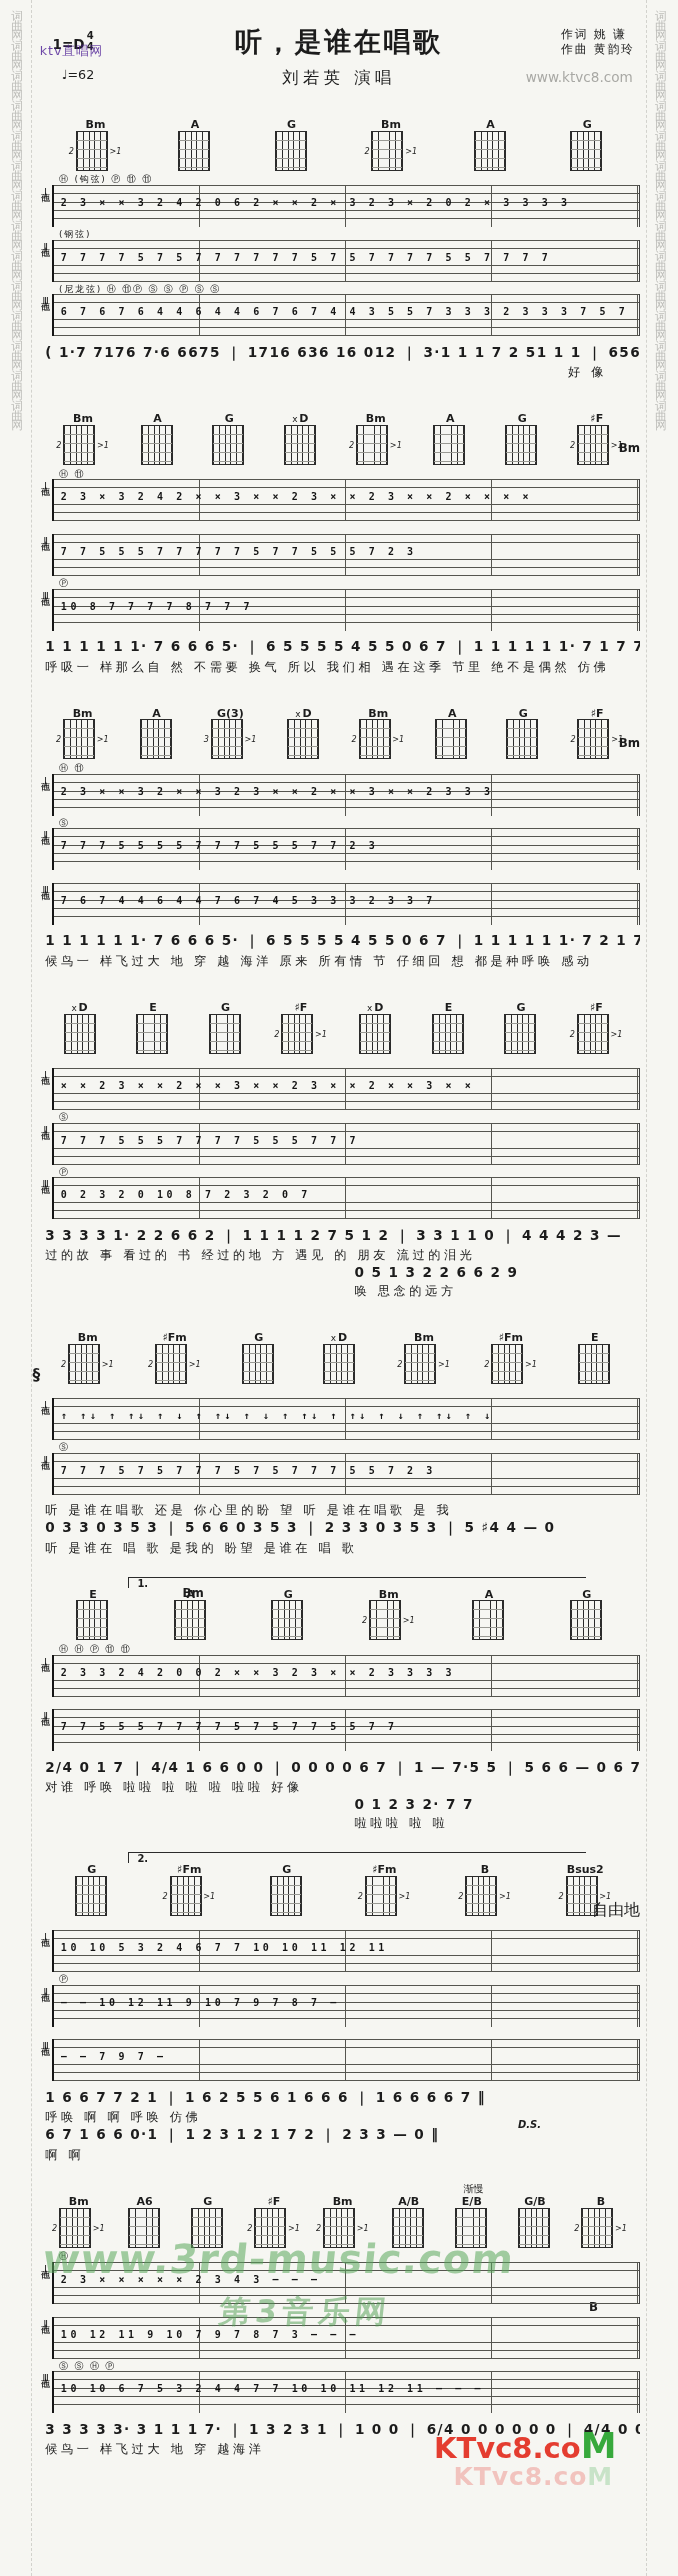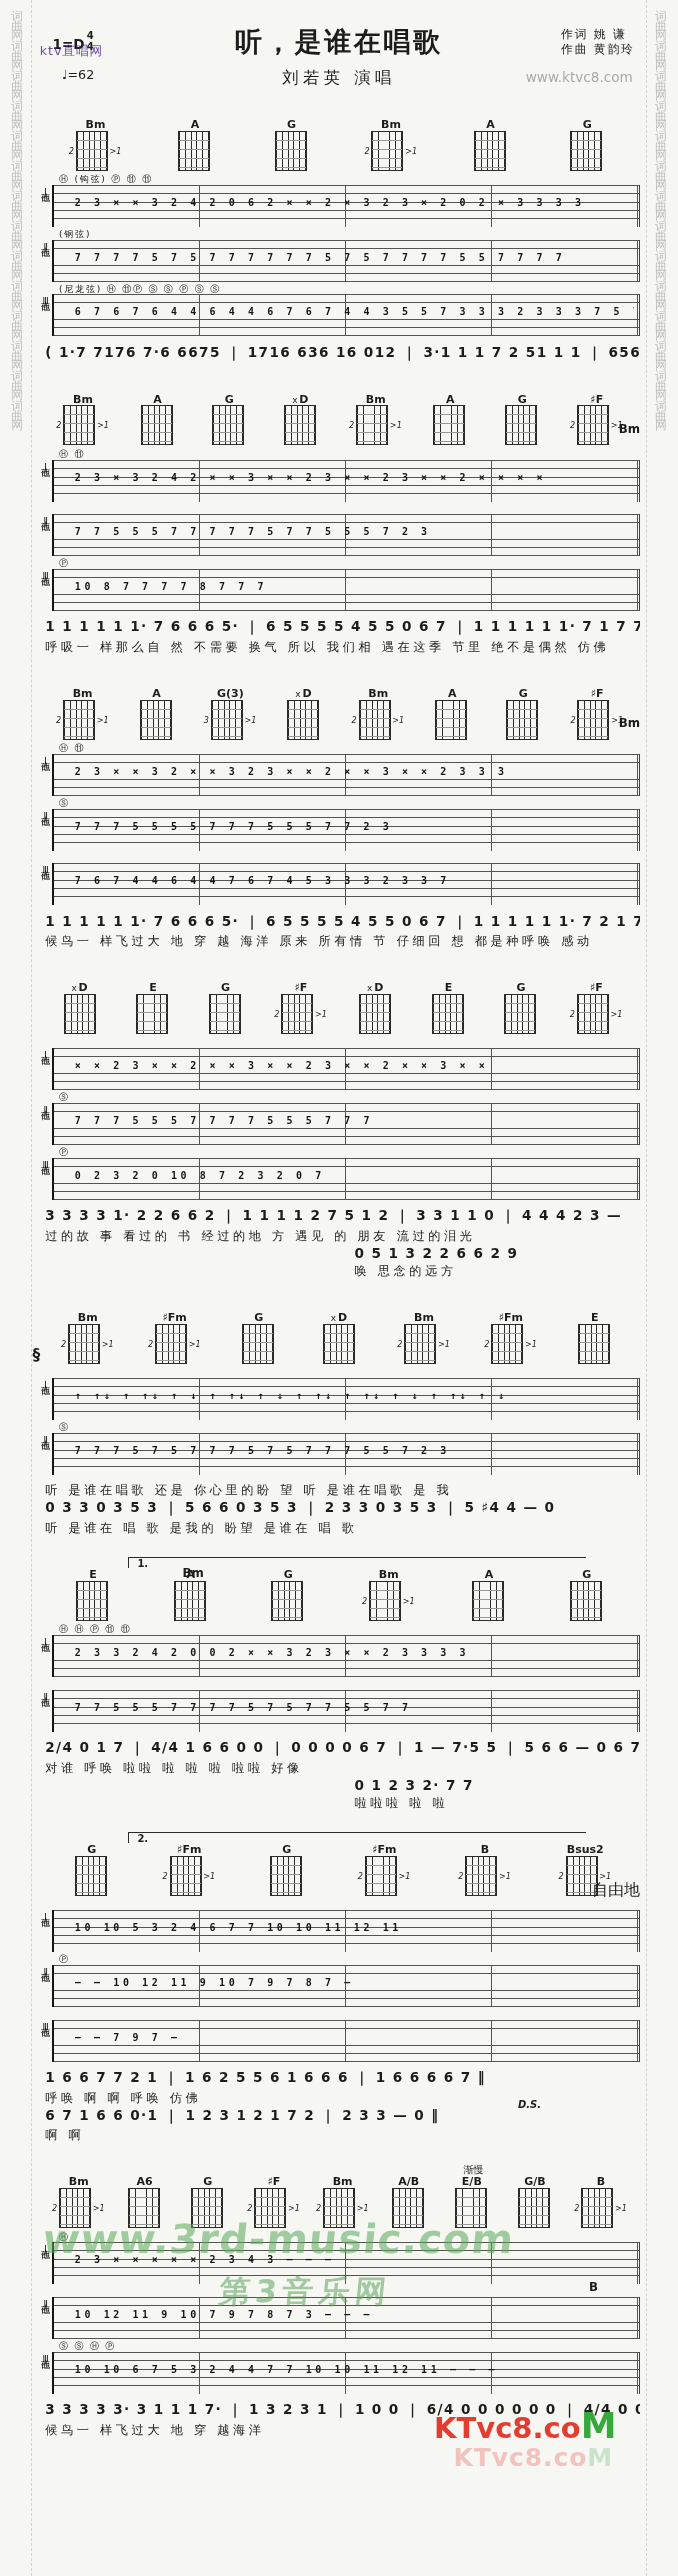--- a/index.html
+++ b/index.html
@@ -50,21 +50,21 @@
   .staff{display:flex;margin:12.7px 0 5.4px 0;}
   .staff-label{width:13.6px;writing-mode:vertical-rl;text-orientation:upright;font-size:9px;
                line-height:13.6px;letter-spacing:0.9px;color:#111;}
   .staff-lines{position:relative;flex:1;height:42px;border-left:2.7px solid #161616;border-right:0.9px solid #444;
          background:
            repeating-linear-gradient(to right,transparent 0 145px,#55554f 145px 146px),
            repeating-linear-gradient(to bottom,#55554f 0 0.9px,transparent 0.9px 8.3px);}
   .staff-note{position:absolute;top:-11.8px;left:5.4px;font-size:9px;color:#222;letter-spacing:1.8px;white-space:nowrap;}
   .staff-note:empty{display:none;}
   .staff-tab{position:absolute;top:11.8px;left:7.2px;right:5.4px;font-family:"DejaVu Sans Mono",monospace;
-             font-size:10px;font-weight:bold;letter-spacing:3.6px;white-space:nowrap;overflow:hidden;color:#141414;margin-left:14px;}
+             font-size:10px;font-weight:bold;letter-spacing:3.6px;white-space:nowrap;overflow:hidden;color:#141414;}
 
   
   .vocal{margin:7.2px 0 0 7.2px;}
   .v-num{font-size:13.6px;font-weight:bold;letter-spacing:1.4px;white-space:nowrap;overflow:hidden;}
   .v-lyr{font-size:12.2px;letter-spacing:3.6px;margin-top:2.7px;white-space:nowrap;overflow:hidden;}
   .v-num:empty,.v-lyr:empty{display:none;}
   .v-sub{margin-left:52%;}
   .align-right{text-align:right;padding-right:33px;}
   .ds{position:absolute;right:99px;bottom:34px;font-size:10px;font-weight:bold;font-style:italic;}
 
@@ -204,20 +204,21 @@
           <div class="staff">
             <span class="staff-label">吉他Ⅲ</span>
             <div class="staff-lines">
               <span class="staff-note">(尼龙弦)  Ⓗ  ⑪Ⓟ  Ⓢ  Ⓢ  Ⓟ      Ⓢ          Ⓢ</span>
               <span class="staff-tab">6 7 6 7 6 4  4 6 4 4 6  7 6 7 4  4  3 5  5 7 3 3 3  2  3 3 3  7 5 7</span>
             </div>
           </div>
         </div>
       <div class="vocal">
         <div class="v-num">( 1·7 7176  7·6 6675 ｜ 1716 636 16 012 ｜ 3·1 1 1 7 2 51 1 1 ｜ 656 3 3 — ) 0 6 7</div>
+        <div class="v-lyr align-right">好 像</div>
       </div>
     </section>
 
     <section class="system">
       <span class="extra-chord" style="right:0;top:40px;">Bm</span>
       <div class="chordrow">
 
           <div class="chord">
             <div class="c-head">
               <span class="c-pre"></span>

